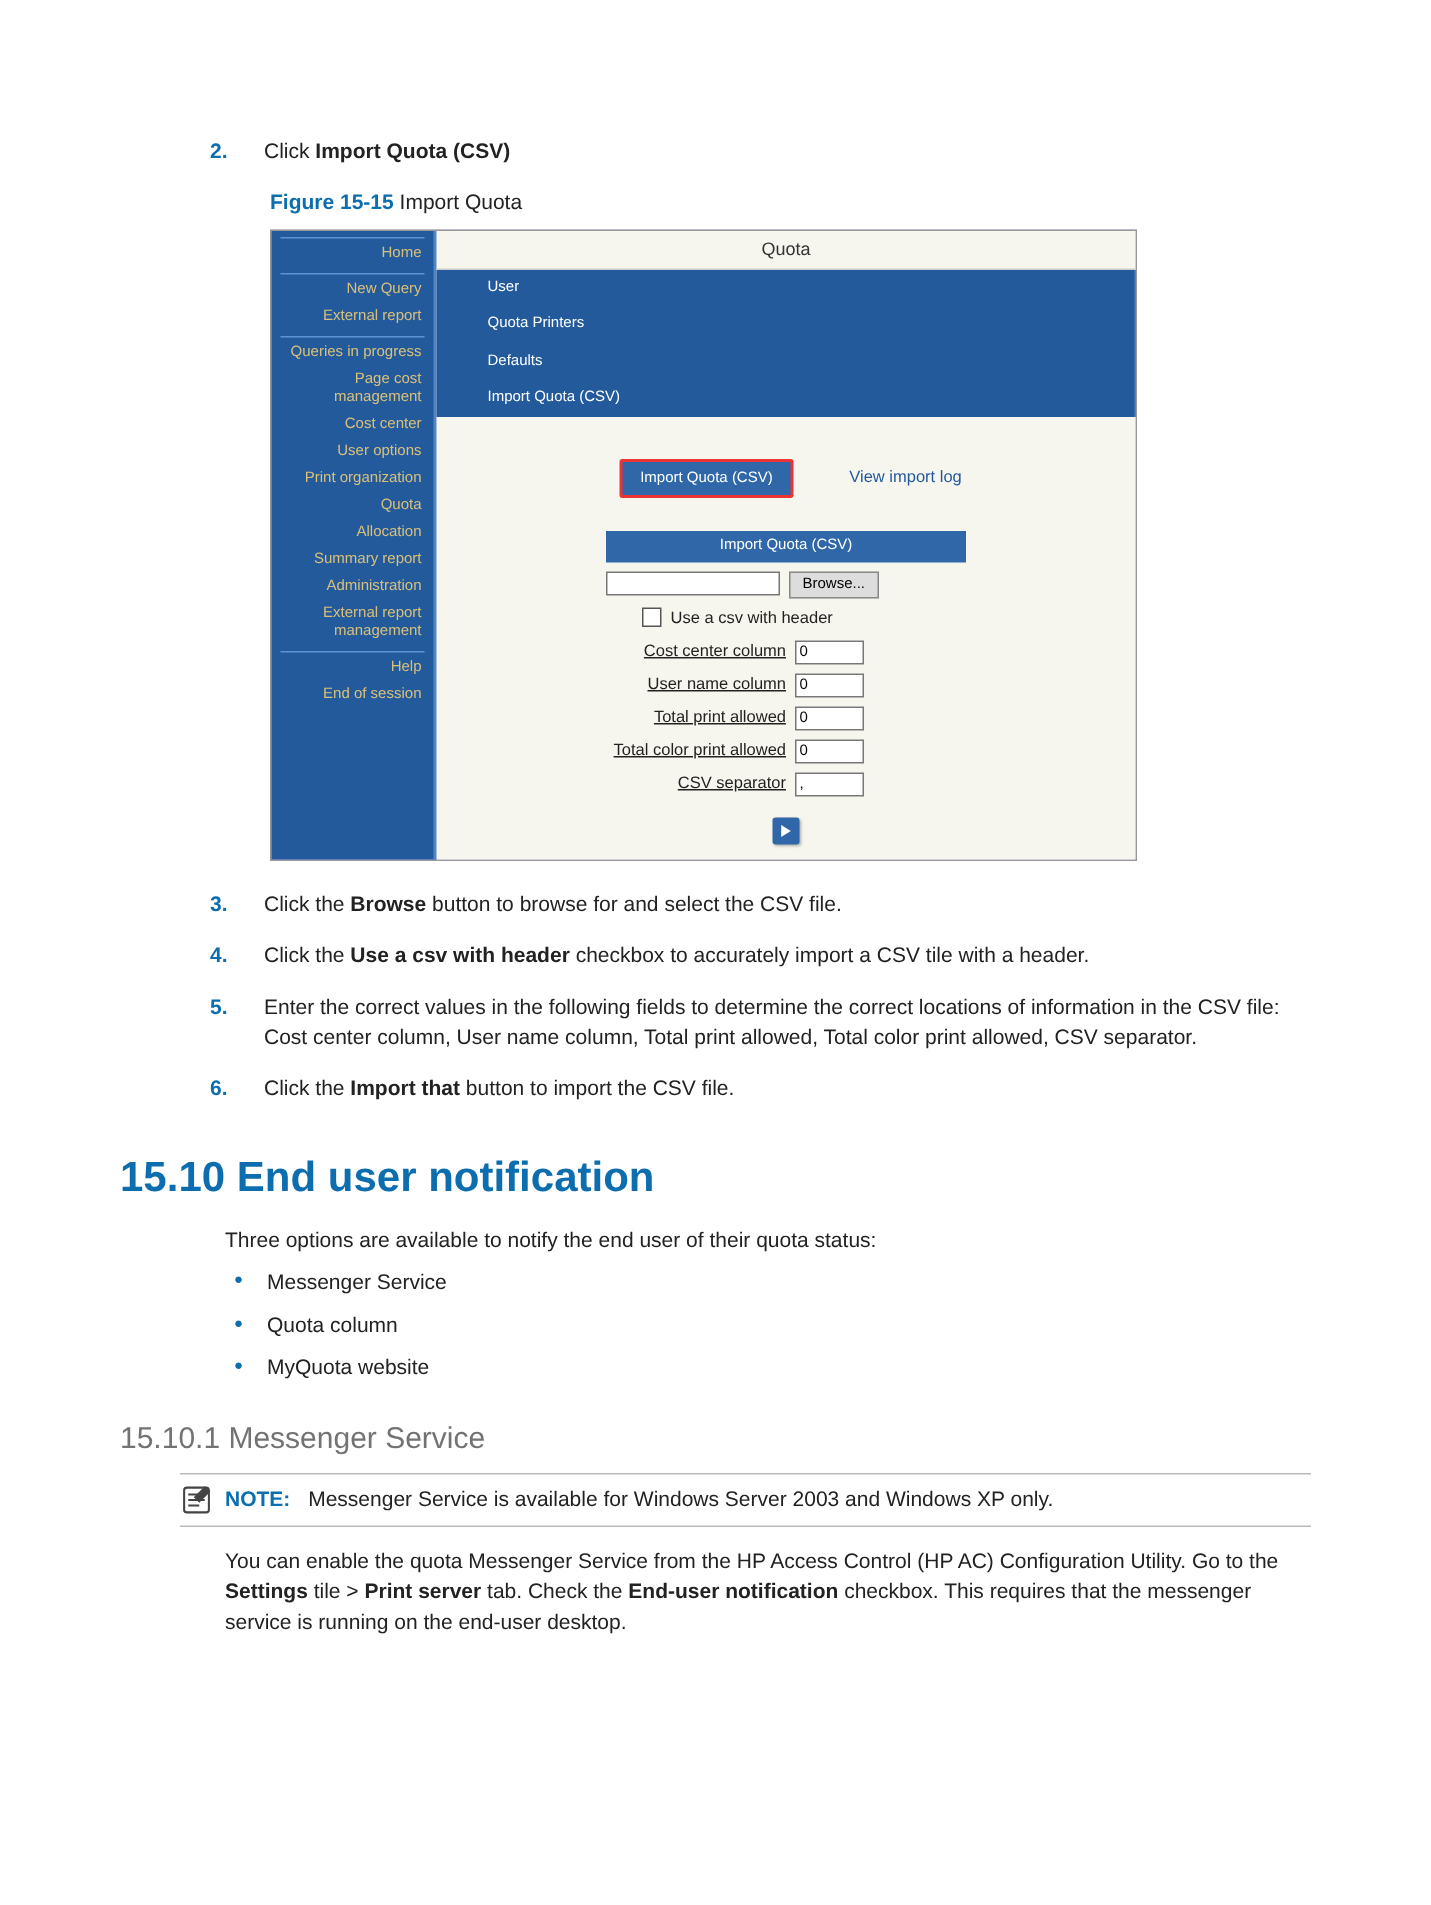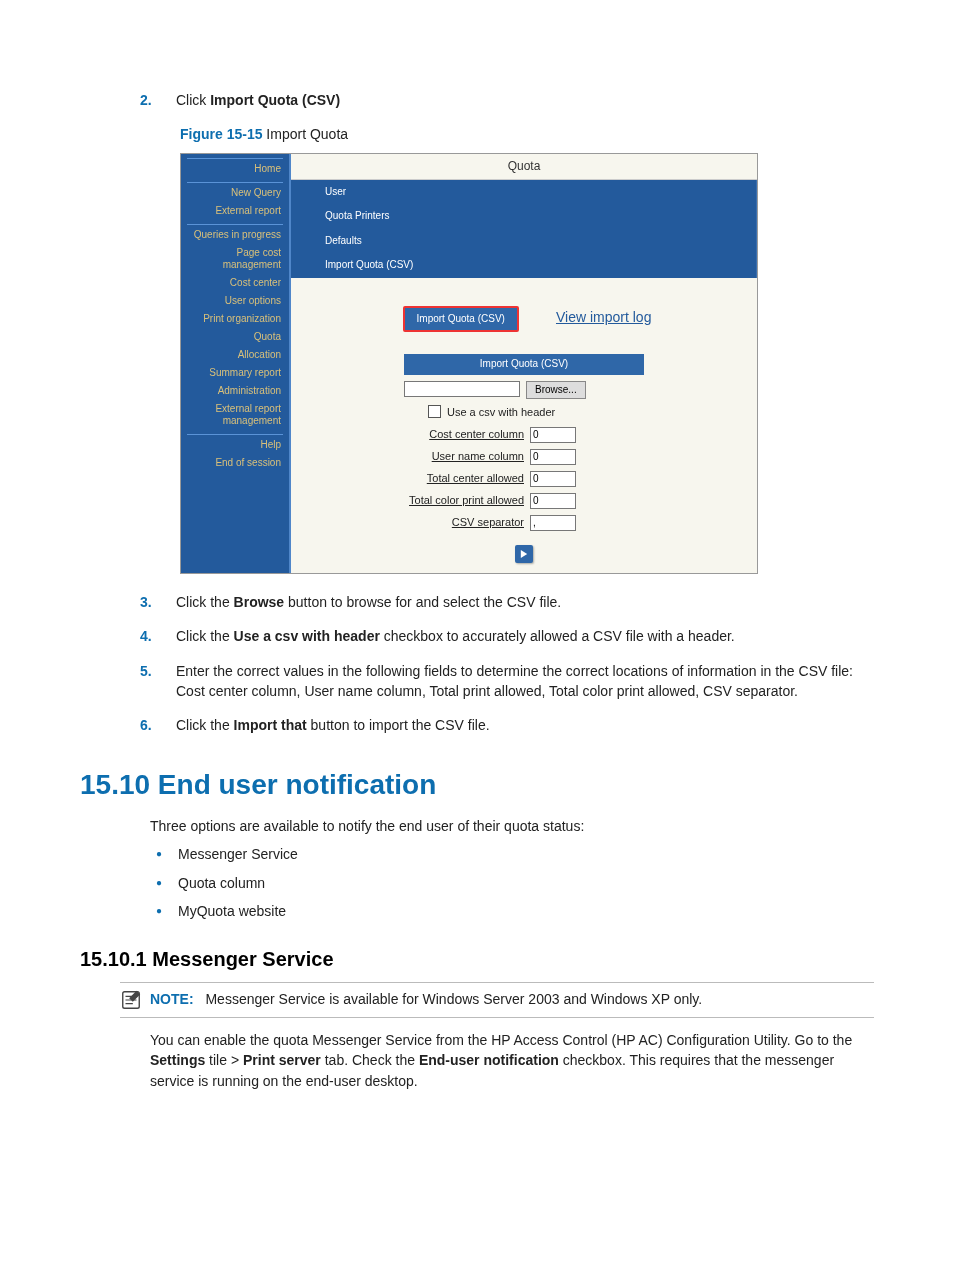--- a/index.html
+++ b/index.html
@@ -106,22 +106,21 @@
     color: #fff;
     font-size: 10px;
     padding: 4px 12px;
     border: 2px solid #e33;
     border-radius: 2px;
     margin: 0 6px;
   }
   .action-link {
     display: inline-block;
     color: #235a9c;
-    text-decoration: underline;
-    font-size: 14px;
+    font-size: 11px;
     margin-left: 28px;
     border: none;
     background: none;
   }
   .import-box {
     width: 240px;
     margin: 22px auto 0 auto;
   }
   .import-title {
     background: #2f67a8;
@@ -183,23 +182,23 @@
     height: 8px;
     fill: #fff;
   }
   h1.section {
     color: #0d6eaf;
     font-size: 28px;
     font-weight: bold;
     margin: 30px 0 10px 0;
   }
   h2.subsection {
-    color: #000000;
+    color: #737373;
     font-size: 20px;
-    font-weight: bold;
+    font-weight: normal;
     margin: 24px 0 8px 0;
   }
   .para {
     margin: 8px 0 8px 70px;
   }
   ul.bullets {
     list-style: none;
     padding: 0;
     margin: 8px 0 8px 70px;
   }
@@ -310,21 +309,21 @@
         </div>
         <div class="import-row">
           <span class="lbl">Cost center column</span>
           <input type="text" value="0" style="">
         </div>
         <div class="import-row">
           <span class="lbl">User name column</span>
           <input type="text" value="0" style="">
         </div>
         <div class="import-row">
-          <span class="lbl">Total center allowed</span>
+          <span class="lbl">Total print allowed</span>
           <input type="text" value="0" style="">
         </div>
         <div class="import-row">
           <span class="lbl">Total color print allowed</span>
           <input type="text" value="0" style="">
         </div>
         <div class="import-row">
           <span class="lbl">CSV separator</span>
           <input type="text" value="," style="">
         </div>
@@ -340,21 +339,21 @@
   <ol class="steps">
     <li>
       <span class="num">3.</span>
       <span class="body">
         <span>Click the </span><span class="bold">Browse</span><span> button to browse for and select the CSV file.</span>
       </span>
     </li>
     <li>
       <span class="num">4.</span>
       <span class="body">
-        <span>Click the </span><span class="bold">Use a csv with header</span><span> checkbox to accurately allowed a CSV file with a header.</span>
+        <span>Click the </span><span class="bold">Use a csv with header</span><span> checkbox to accurately import a CSV tile with a header.</span>
       </span>
     </li>
     <li>
       <span class="num">5.</span>
       <span class="body">Enter the correct values in the following fields to determine the correct locations of information in the CSV file: Cost center column, User name column, Total print allowed, Total color print allowed, CSV separator.</span>
     </li>
     <li>
       <span class="num">6.</span>
       <span class="body">
         <span>Click the </span><span class="bold">Import that</span><span> button to import the CSV file.</span>

